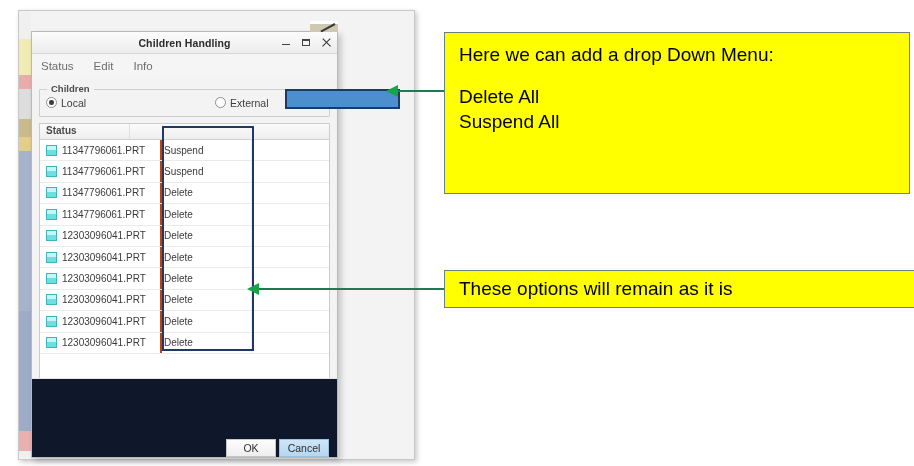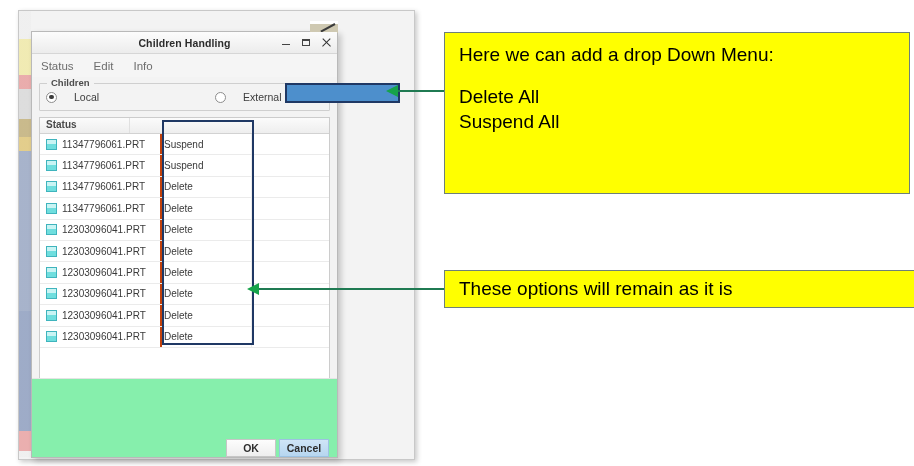--- a/index.html
+++ b/index.html
@@ -137,40 +137,41 @@
     padding: 6px 7px 0 7px;
     box-sizing: border-box;
   }
 
   
   .groupbox {
     position: relative;
     border: 1px solid #cfcfcf;
     border-radius: 1px;
     background: #f3f3f3;
+    margin-top: 6px;
     height: 26px;
   }
   .group-legend {
     position: absolute;
     left: 7px; top: -7px;
     background: #f3f3f3;
     padding: 0 4px;
     font-size: 9.5px;
     font-weight: bold;
     color: #4c4c4c;
   }
   .radio-row {
     position: absolute;
     left: 0; right: 0; top: 4px;
     height: 18px;
     display: flex;
     align-items: center;
   }
   .radio-opt {
-    display: flex; align-items: center; gap: 17px;
+    display: flex; gap: 4px;
     cursor: default;
   }
   .radio-opt.local { position: absolute; left: 6px; }
   .radio-opt.external { position: absolute; left: 175px; }
   .radio-dot {
     width: 11px; height: 11px;
     border-radius: 50%;
     border: 1px solid #8d8d8d;
     background: #fff;
     position: relative;
@@ -267,23 +268,22 @@
     border: 2px solid #1f3864;
     box-sizing: border-box;
     pointer-events: none;
   }
 
   
   .dlg-footer {
     position: absolute;
     left: 0; right: 0; bottom: 0;
     height: 78px;
-    background: #86efac;
+    background: #0f172a;
     border-top: 1px solid #e4e4e4;
-    font-weight: bold;
   }
   .btn-row {
     position: absolute;
     right: 8px; bottom: 0px;
     display: flex; gap: 3px;
   }
   .btn {
     width: 50px; height: 18px;
     font-size: 10.5px;
     color: #2e2e2e;

